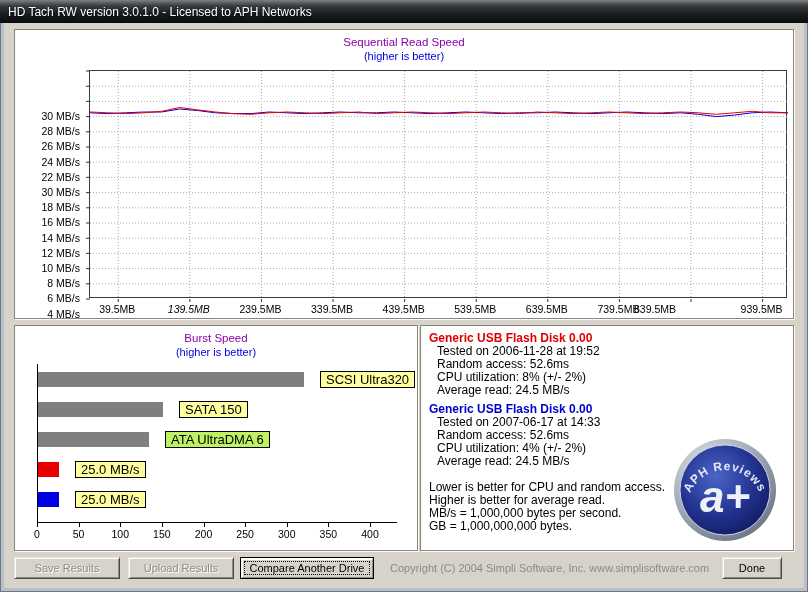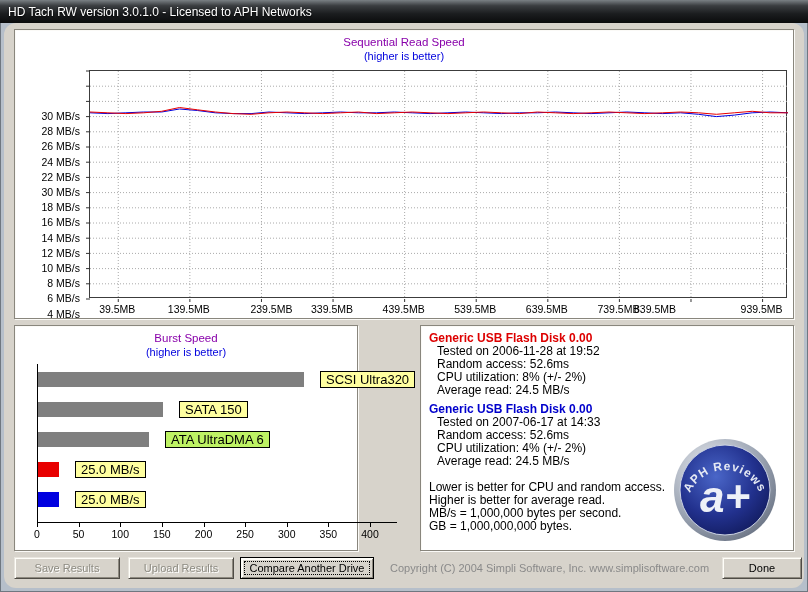--- a/index.html
+++ b/index.html
@@ -11,29 +11,28 @@
   }
   .titlebar{
     position:absolute;top:0;left:0;right:0;height:23px;
     background:linear-gradient(180deg,#7a8084 0%,#3a3d40 25%,#1b1d1f 60%,#0a0b0c 100%);
     color:#fff;font-size:12px;display:flex;align-items:center;padding-left:8px;
     text-shadow:0 1px 2px #000;
   }
   .client{
     position:absolute;top:23px;left:4px;right:4px;bottom:4px;
     background:#d7d3cb;
-    border-radius:12px;
   }
   .panel{
     position:absolute;background:#fff;
     border:1px solid #89867d;
     box-shadow:1px 1px 0 #fbfaf7, inset 1px 1px 0 #fbfaf7;
   }
   .seq-panel{left:10px;top:6px;width:780px;height:290px;}
-  .burst-panel{left:10px;top:302px;width:344px;height:226px;padding-left:21px;}
+  .burst-panel{left:10px;top:302px;width:404px;height:226px;padding-left:21px;}
   .info-panel{left:416px;top:302px;width:374px;height:226px;}
   .chart-title{position:absolute;top:6px;left:0;right:0;text-align:center;font-size:11.5px;}
   .chart-sub{position:absolute;top:20px;left:0;right:0;text-align:center;font-size:11px;}
   .seq-plot{position:absolute;left:74px;top:40px;width:698px;height:228px;border:1px solid #3c3c3c;background:#fff;}
   .seq-plot svg{position:absolute;left:0;top:0;overflow:visible;}
   .seq-ylabels{position:absolute;left:0;top:40px;width:70px;height:228px;margin-top:46px;}
   .seq-ylabels span{position:absolute;right:5px;font-size:10.5px;white-space:nowrap;}
   .seq-xlabels{position:absolute;left:74px;top:273px;width:698px;height:14px;}
   .seq-xlabels span{position:absolute;top:0;font-size:10.5px;transform:translateX(-50%);white-space:nowrap;}
   .burst-area{position:absolute;left:0;top:0;width:398px;height:224px;}
@@ -147,22 +146,22 @@
             <line x1="-4" y1="182.39999999999998" x2="0" y2="182.39999999999998" stroke="#333" stroke-width="1"></line>
             <line x1="-4" y1="197.6" x2="0" y2="197.6" stroke="#333" stroke-width="1"></line>
             <line x1="-4" y1="212.79999999999998" x2="0" y2="212.79999999999998" stroke="#333" stroke-width="1"></line>
             <line x1="-4" y1="228" x2="0" y2="228" stroke="#333" stroke-width="1"></line>
             <polyline points="0.0,41.8 17.9,42.6 35.8,41.8 53.7,41.0 71.6,41.0 89.5,38.0 107.4,39.5 125.3,41.8 143.2,42.6 161.1,42.6 179.0,41.0 196.9,41.8 214.8,42.6 232.7,41.8 250.6,41.0 268.5,41.8 286.4,41.8 304.3,41.0 322.2,41.8 340.1,42.6 357.9,41.8 375.8,41.0 393.7,41.8 411.6,42.6 429.5,41.8 447.4,41.8 465.3,41.0 483.2,41.8 501.1,42.6 519.0,41.8 536.9,41.0 554.8,41.8 572.7,42.6 590.6,41.8 608.5,43.3 626.4,45.6 644.3,44.1 662.2,41.8 680.1,41.0 698.0,41.8" fill="none" stroke="#0000e0" stroke-width="1" stroke-linejoin="round"></polyline>
             <polyline points="0.0,41.0 17.9,41.8 35.8,42.6 53.7,41.8 71.6,40.3 89.5,36.5 107.4,38.8 125.3,41.0 143.2,42.6 161.1,43.3 179.0,41.8 196.9,41.0 214.8,41.8 232.7,42.6 250.6,41.8 268.5,41.0 286.4,42.6 304.3,41.8 322.2,41.0 340.1,41.8 357.9,42.6 375.8,41.8 393.7,41.0 411.6,41.8 429.5,42.6 447.4,41.0 465.3,41.8 483.2,42.6 501.1,41.8 519.0,41.0 536.9,41.8 554.8,42.6 572.7,41.8 590.6,41.0 608.5,41.8 626.4,43.3 644.3,41.8 662.2,40.3 680.1,41.8 698.0,41.8" fill="none" stroke="#e80000" stroke-width="1" stroke-linejoin="round"></polyline>
           </svg>
       </div>
       <div class="seq-xlabels" id="seq-xlabels">
           <span style="left: 28.2779px;">39.5MB</span>
-          <span style="left: 99.8677px;">139.5MB</span>
-          <span style="left: 171.457px; margin-left: 11px;">239.5MB</span>
+          <span style="left: 99.8677px; font-style: italic;">139.5MB</span>
+          <span style="left: 171.457px;">239.5MB</span>
           <span style="left: 243.047px;">339.5MB</span>
           <span style="left: 314.637px;">439.5MB</span>
           <span style="left: 386.227px;">539.5MB</span>
           <span style="left: 457.816px;">639.5MB</span>
           <span style="left: 529.406px;">739.5MB</span>
           <span style="left: 566px;">839.5MB</span>
           <span style="left: 672.586px;">939.5MB</span>
         </div>
     </div>
 
@@ -242,16 +241,16 @@
           <textPath href="#logoArc" startOffset="50%" text-anchor="middle">APH Reviews</textPath>
         </text>
         <text x="52" y="74" text-anchor="middle" font-size="44" font-weight="bold" font-style="italic" fill="#eef1f8">a+</text>
       </svg>
     </div>
 
     <button class="btn disabled" style="left:10px;width:106px;">Save Results</button>
     <button class="btn disabled" style="left:124px;width:106px;">Upload Results</button>
     <button class="btn default" style="left:236px;width:134px;">Compare Another Drive</button>
     <span class="copyright">Copyright (C) 2004 Simpli Software, Inc. www.simplisoftware.com</span>
-    <button class="btn" style="left:718px;width:80px;">Done</button>
+    <button class="btn" style="left:718px;width:60px;">Done</button>
 
   </div>
 </div>
 
 </body></html>

